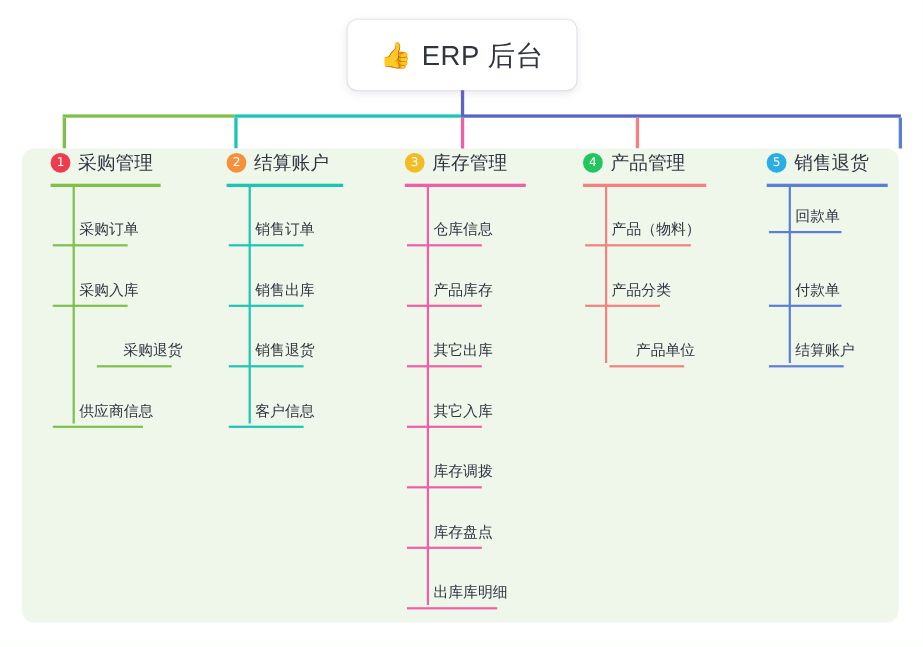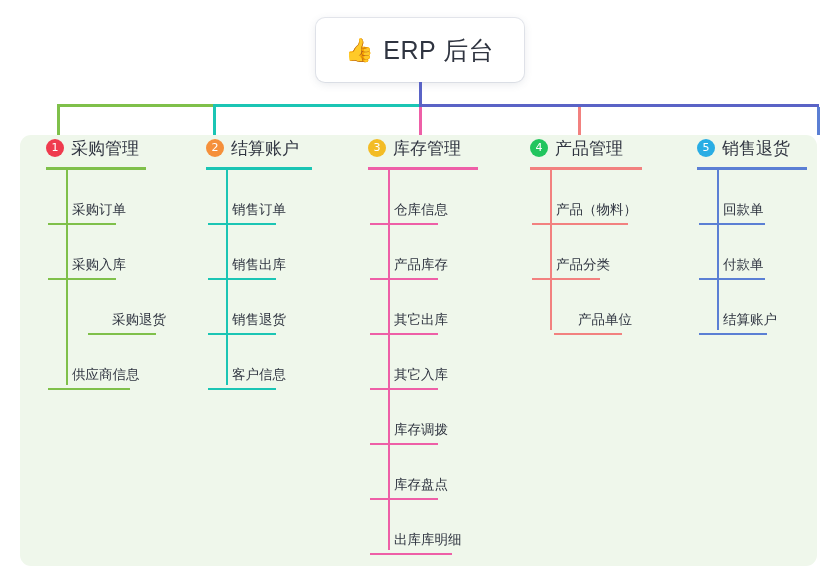--- a/index.html
+++ b/index.html
@@ -127,20 +127,20 @@
           <div class="item" style="top: 120px;"><span class="item-label">产品分类</span><div class="item-rule" style="background: rgb(242, 129, 127); width: 68px; margin-left: -20px;"></div></div>
           <div class="item" style="top: 175px; margin-left: 22px;"><span class="item-label">产品单位</span><div class="item-rule" style="background: rgb(242, 129, 127); width: 68px; margin-left: -20px;"></div></div>
         </div>
         <div class="col" style="left: 677px;">
           <div class="col-head">
             <span class="badge" style="background: rgb(41, 173, 228);">5</span>
             <span class="col-title">销售退货</span>
           </div>
           <div class="head-rule" style="width: 110px; background: rgb(91, 127, 212);"></div>
           <div class="spine" style="left: 20px; top: 34px; height: 161px; background: rgb(91, 127, 212);"></div>
-          <div class="item" style="top: 65px; font-family: Liberation Serif, serif;"><span class="item-label">回款单</span><div class="item-rule" style="background: rgb(91, 127, 212); width: 66px; margin-left: -20px;"></div></div>
+          <div class="item" style="top: 53px; font-family: Liberation Serif, serif;"><span class="item-label">回款单</span><div class="item-rule" style="background: rgb(91, 127, 212); width: 66px; margin-left: -20px;"></div></div>
           <div class="item" style="top: 120px;"><span class="item-label">付款单</span><div class="item-rule" style="background: rgb(91, 127, 212); width: 66px; margin-left: -20px;"></div></div>
           <div class="item" style="top: 175px;"><span class="item-label">结算账户</span><div class="item-rule" style="background: rgb(91, 127, 212); width: 68px; margin-left: -20px;"></div></div>
         </div>
       </div>
   </div>
 
 </div>
 
 </body></html>

